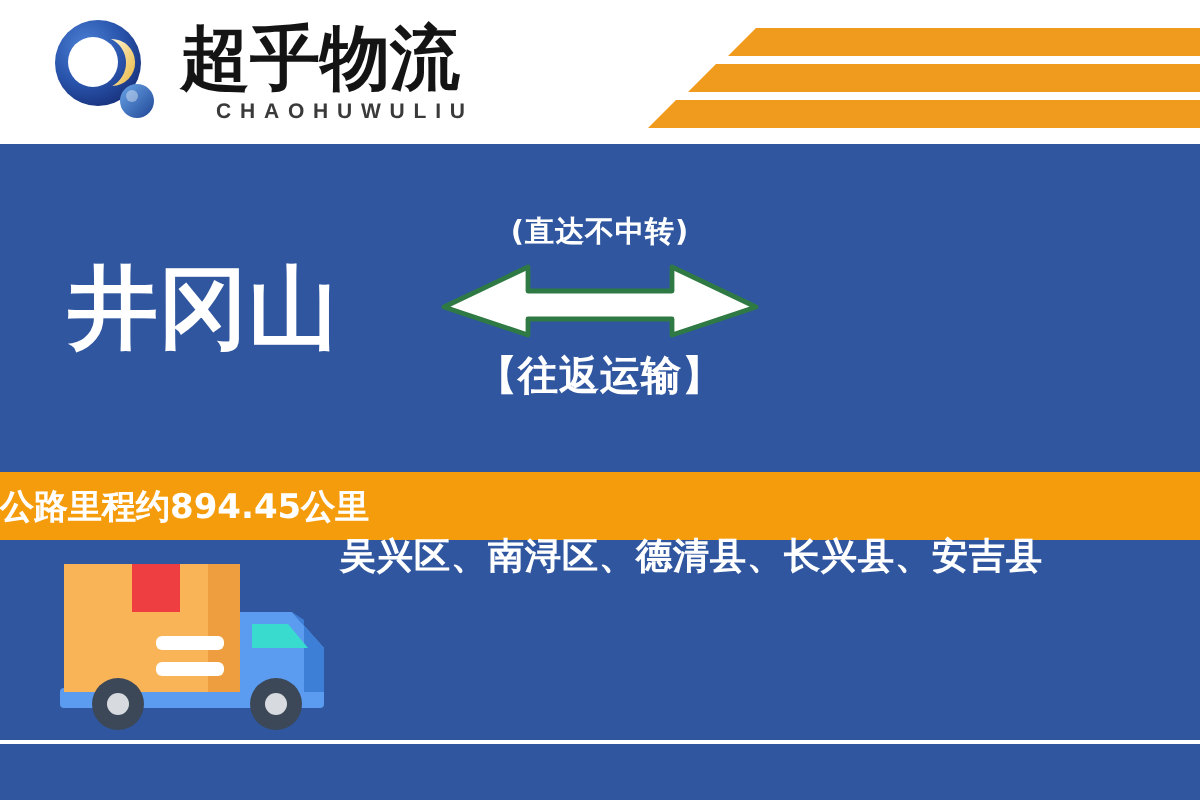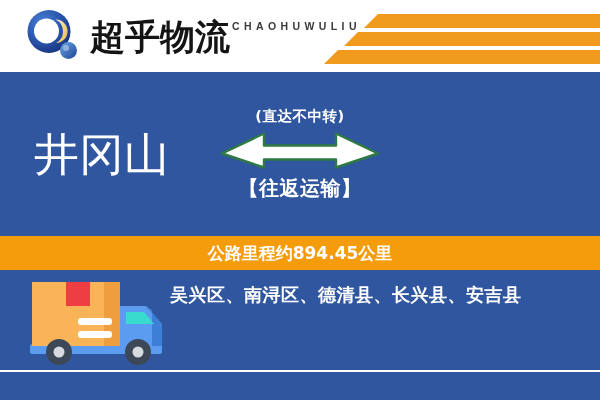--- a/index.html
+++ b/index.html
@@ -37,21 +37,21 @@
   }
 
   .logo-mark {
     width: 58px; height: 58px;
     position: relative;
     flex: none;
   }
 
   .logo-wordmark {
     display: flex;
-    flex-direction: row;
+    flex-direction: column;
     justify-content: center;
     padding-top: 2px;
   }
 
   .logo-cn {
     font-family: "DejaVu Sans", "Liberation Sans", sans-serif;
     font-size: 35px;
     font-weight: bold;
     color: #141414;
     line-height: 1.05;
@@ -59,20 +59,21 @@
   }
 
   .logo-en {
     font-family: "Liberation Sans", sans-serif;
     font-size: 10.5px;
     font-weight: bold;
     color: #3a3a3a;
     letter-spacing: 4.4px;
     margin-top: 1px;
     padding-left: 2px;
+    margin-left: 16px;
   }
 
   .stripes {
     position: absolute;
     right: 0; top: 6px;
     width: 320px; height: 58px;
   }
 
   
   .route-panel {
@@ -81,21 +82,21 @@
     width: 600px; height: 164px;
     background: #2f569f;
   }
 
   .city {
     position: absolute;
     top: 50%;
     transform: translateY(-50%);
     font-family: "DejaVu Sans", "Liberation Sans", sans-serif;
     font-size: 45px;
-    font-weight: normal;
+    font-weight: bold;
     color: #ffffff;
     line-height: 1;
     white-space: nowrap;
   }
 
   .city-origin { left: 34px; }
   .city-dest  { right: 34px; }
 
   .arrow-block {
     position: absolute;
@@ -131,21 +132,21 @@
   .arrow-svg { display: block; }
 
   
   .info-bar {
     position: absolute;
     left: 0; top: 236px;
     width: 600px; height: 34px;
     background: #f59c0c;
     display: flex;
     align-items: center;
-    justify-content: center;
+    justify-content: flex-start;
     gap: 14px;
   }
 
   .info-text {
     font-family: "DejaVu Sans", "Liberation Sans", sans-serif;
     font-size: 17px;
     font-weight: bold;
     color: #ffffff;
     white-space: nowrap;
     letter-spacing: 0px;
@@ -161,21 +162,21 @@
 
   .truck-wrap {
     position: absolute;
     left: 26px; top: 276px;
     width: 146px; height: 96px;
   }
 
   .coverage-text {
     position: absolute;
     left: 170px;
-    top: 283px;
+    top: 266px;
     font-family: "DejaVu Sans", "Liberation Sans", sans-serif;
     font-size: 18px;
     font-weight: bold;
     color: #ffffff;
     white-space: nowrap;
     letter-spacing: 0.5px;
   }
 
   .divider {
     position: absolute;

